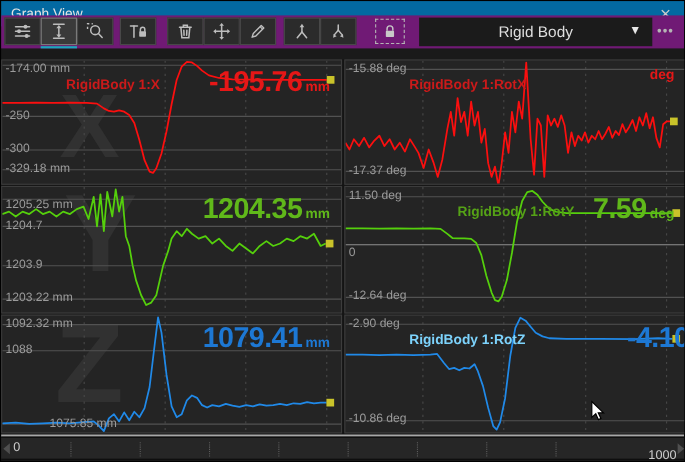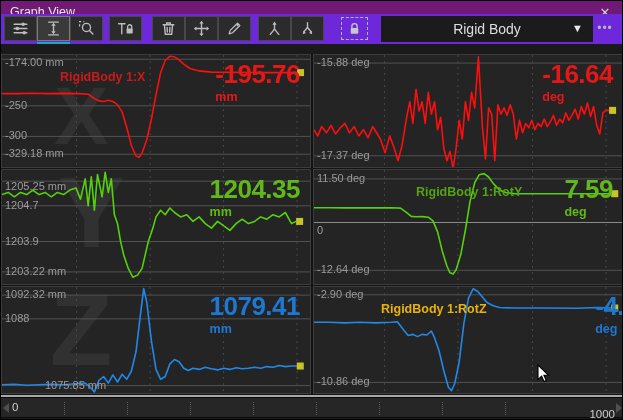--- a/index.html
+++ b/index.html
@@ -1,37 +1,37 @@
 <!DOCTYPE html>
 <html><head>
 <meta charset="utf-8">
 <style>
   html,body{margin:0;padding:0;background:#000;}
   *{box-sizing:border-box;font-family:"Liberation Sans",sans-serif;}
   .window{position:relative;width:623px;height:420px;background:#1a1a1a;overflow:hidden;border:1px solid #000;}
-  .titlebar{position:absolute;left:0;top:0;width:100%;height:23px;background:#701a75;}
+  .titlebar{position:absolute;left:0;top:0;width:100%;height:23px;background:#0369a1;}
   .titlebar .title{position:absolute;left:9px;top:4px;font-size:12.5px;color:#e6e6e6;}
   .closebtn{position:absolute;right:8px;top:3px;width:18px;height:18px;color:#cfcfcf;font-size:13px;text-align:center;line-height:18px;cursor:pointer;}
-  .toolbar{position:absolute;left:0;top:13px;width:100%;height:30px;background:#6d28d9;}
+  .toolbar{position:absolute;left:0;top:13px;width:100%;height:30px;background:#701a75;}
   .tb-buttons{position:absolute;left:3px;top:2px;height:25px;display:flex;align-items:center;}
   .tbtn{position:relative;width:33px;height:25px;background:#2b2b2b;border:1px solid #484848;display:flex;align-items:center;justify-content:center;cursor:pointer;}
   .tbtn.active{background:#3a3a3a;border-color:#7a7a7a;}
   .tbtn.active::after{content:"";position:absolute;left:-1px;right:-1px;bottom:-4px;height:2px;background:#1ca6bd;}
   .tbtn.dashed{background:transparent;border:1px dashed #b5b5b5;width:27px;height:23px;}
   .tbtn svg{display:block;}
   .dropdown{position:absolute;left:380px;top:2px;width:212px;height:26px;background:#1b1b1b;color:#dedede;font-size:14px;display:flex;align-items:center;justify-content:center;cursor:pointer;}
   .dropdown .caret{position:absolute;right:10px;top:6px;font-size:11px;color:#e8e8e8;}
   .morebtn{position:absolute;right:4px;top:2px;width:26px;height:26px;color:#b5b5b5;font-size:12px;letter-spacing:1px;text-align:center;line-height:24px;cursor:pointer;}
   .graphs{position:absolute;left:0;top:53px;width:623px;height:341px;background:#141414;}
   .panel{position:absolute;background:#242424;border:1px solid #3c3c3c;overflow:hidden;}
   .panel svg{position:absolute;left:0;top:0;}
   .wm{position:absolute;font-weight:bold;color:#313131;line-height:1;pointer-events:none;}
   .axlabel{position:absolute;left:3px;font-size:11px;color:#9b9b9b;white-space:nowrap;z-index:3;}
   .slabel{position:absolute;font-size:12.5px;font-weight:bold;white-space:nowrap;z-index:4;margin-left:12px;}
-  .valwrap{position:absolute;right:10px;display:flex;align-items:baseline;gap:3px;z-index:4;flex-direction:column;}
+  .valwrap{position:absolute;right:10px;display:flex;align-items:baseline;gap:3px;z-index:4;}
   .bigval{font-size:26px;font-weight:bold;letter-spacing:-0.5px;line-height:1;}
   .unit{font-size:12.5px;font-weight:bold;}
   .splitter{position:absolute;left:0;top:394px;width:100%;height:2px;background:#a8a8a8;}
   .scrollbar{position:absolute;left:0;top:396px;width:623px;height:21px;background:#262626;border-top:1px solid #0a0a0a;border-bottom:1px solid #0a0a0a;cursor:pointer;}
   .scrollbar .lab{position:absolute;top:3px;font-size:11.5px;color:#cccccc;}
   .scrollbar .lab.start{left:11px;}
   .scrollbar .lab.end{right:9px;margin-top:7px;}
   .ssep{position:absolute;top:4px;height:13px;border-left:1px dotted #5d5d5d;}
   .chev{position:absolute;top:5px;width:0;height:0;border-top:5px solid transparent;border-bottom:5px solid transparent;}
   .chev.left{left:2px;border-right:6px solid #4f4f4f;}
@@ -207,22 +207,22 @@
           <line x1="143.994" x2="143.994" y1="0" y2="112" stroke="#484848" stroke-dasharray="2 4"></line>
           <line x1="218.463" x2="218.463" y1="0" y2="112" stroke="#484848" stroke-dasharray="2 4"></line>
           <line x1="292.005" x2="292.005" y1="0" y2="112" stroke="#484848" stroke-dasharray="2 4"></line>
           <line x1="0" x2="309" y1="8.088888888888935" y2="8.088888888888935" stroke="#525252"></line>
           <line x1="0" x2="309" y1="100.80000000000003" y2="100.80000000000003" stroke="#525252"></line>
           <polyline points="0.0,74.7 3.7,80.9 7.7,71.6 12.4,77.8 17.0,70.3 21.6,79.0 26.3,72.8 30.9,68.4 35.5,77.8 40.2,71.6 44.8,80.9 49.4,74.7 54.1,82.8 58.7,71.6 61.8,76.5 66.4,84.0 71.1,97.7 75.7,80.9 80.3,93.3 84.0,105.8 88.1,90.2 92.7,62.2 95.8,46.7 98.9,68.4 102.0,34.2 105.1,56.0 108.1,46.7 111.2,68.4 114.3,37.3 117.4,59.1 120.5,46.7 123.6,74.7 126.7,62.2 129.8,93.3 132.9,105.8 136.0,96.4 139.1,113.9 142.1,93.3 145.2,65.3 148.3,84.0 151.4,46.7 154.5,65.3 157.6,37.3 160.7,52.9 164.4,1.9 168.4,71.6 171.5,103.9 174.6,52.9 177.7,59.1 180.8,105.8 183.9,49.8 186.9,59.1 190.0,52.9 193.1,60.4 196.2,49.8 199.3,59.1 202.4,84.0 205.5,65.3 208.6,77.8 211.7,68.4 214.8,72.8 217.8,65.3 220.9,74.7 224.0,68.4 227.1,71.6 230.2,64.1 233.3,71.6 236.4,66.6 239.5,60.4 242.6,70.3 245.7,64.1 248.7,67.8 251.8,57.9 254.9,65.3 258.0,60.4 261.1,54.1 264.2,64.1 267.3,51.6 270.4,59.1 273.5,47.9 276.6,61.6 279.6,51.6 282.7,70.3 285.8,79.0 288.9,57.9 292.0,55.4 295.1,55.4" fill="none" stroke="#fb0f0f" stroke-width="1.6" stroke-linejoin="round"></polyline>
           <rect x="295.09499999999997" y="51.877777777777794" width="7" height="7" fill="#c9c32a"></rect>
         </svg>
         <div class="axlabel" style="top: 1.08889px;">-15.88 deg</div>
         <div class="axlabel" style="top: 93.8px;">-17.37 deg</div>
-        <div class="valwrap" style="top: 6px;">
-          <span class="bigval" style="color:#e61717">-16.64</span>
+        <div class="slabel" style="left: 46px; top: 15px; color: rgb(203, 26, 26);">RigidBody 1:RotX</div>
+        <div class="valwrap" style="top: 6px;">
           <span class="unit" style="color:#e61717">deg</span>
         </div>
       </div>
     <div class="panel" style="left:0;top:115px;width:310px;height:116px;">
         <div class="wm" style="left: 56px; top: -8px; font-size: 100px;">Y</div>
         <svg width="308" height="114">
           <line x1="74.536" x2="74.536" y1="0" y2="114" stroke="#484848" stroke-dasharray="2 4"></line>
           <line x1="148.148" x2="148.148" y1="0" y2="114" stroke="#484848" stroke-dasharray="2 4"></line>
           <line x1="221.452" x2="221.452" y1="0" y2="114" stroke="#484848" stroke-dasharray="2 4"></line>
           <line x1="295.06399999999996" x2="295.06399999999996" y1="0" y2="114" stroke="#484848" stroke-dasharray="2 4"></line>
@@ -290,21 +290,21 @@
           <line x1="143.994" x2="143.994" y1="0" y2="106" stroke="#484848" stroke-dasharray="2 4"></line>
           <line x1="218.463" x2="218.463" y1="0" y2="106" stroke="#484848" stroke-dasharray="2 4"></line>
           <line x1="292.005" x2="292.005" y1="0" y2="106" stroke="#484848" stroke-dasharray="2 4"></line>
           <line x1="0" x2="309" y1="7.81516095534787" y2="7.81516095534787" stroke="#525252"></line>
           <line x1="0" x2="309" y1="95.43302180685357" y2="95.43302180685357" stroke="#525252"></line>
           <polyline points="0.0,35.3 15.5,35.3 30.9,35.9 46.4,35.3 61.8,35.9 77.3,35.3 83.4,34.8 89.6,43.0 94.2,48.5 98.9,47.4 103.5,49.6 108.1,47.4 112.8,48.0 117.4,44.1 120.5,50.7 125.1,64.0 129.8,83.8 134.4,100.3 137.5,103.6 140.6,97.0 145.2,75.0 149.9,36.4 154.5,11.1 159.1,1.8 163.8,4.5 168.4,10.0 173.0,15.5 179.2,18.8 185.4,20.5 200.8,21.0 231.8,21.0 262.6,21.2 284.3,20.5 297.3,21.0" fill="none" stroke="#2089e8" stroke-width="1.6" stroke-linejoin="round"></polyline>
           <rect x="297.258" y="17.52388369678089" width="7" height="7" fill="#c9c32a"></rect>
         </svg>
         <div class="axlabel" style="top: 1px;">-2.90 deg</div>
         <div class="axlabel" style="top: 88.433px;">-10.86 deg</div>
-        <div class="slabel" style="left: 55px; top: 15px; color: #eab308;">RigidBody 1:RotZ</div>
+        <div class="slabel" style="left: 46px; top: 15px; color: #7dd3fc;">RigidBody 1:RotZ</div>
         <div class="valwrap" style="top: 6px;">
           <span class="bigval" style="color:#1d78d4">-4.10</span>
           <span class="unit" style="color:#1d78d4">deg</span>
         </div>
       </div>
   </div>
 
   <div class="splitter"></div>
 
   <div class="scrollbar">

